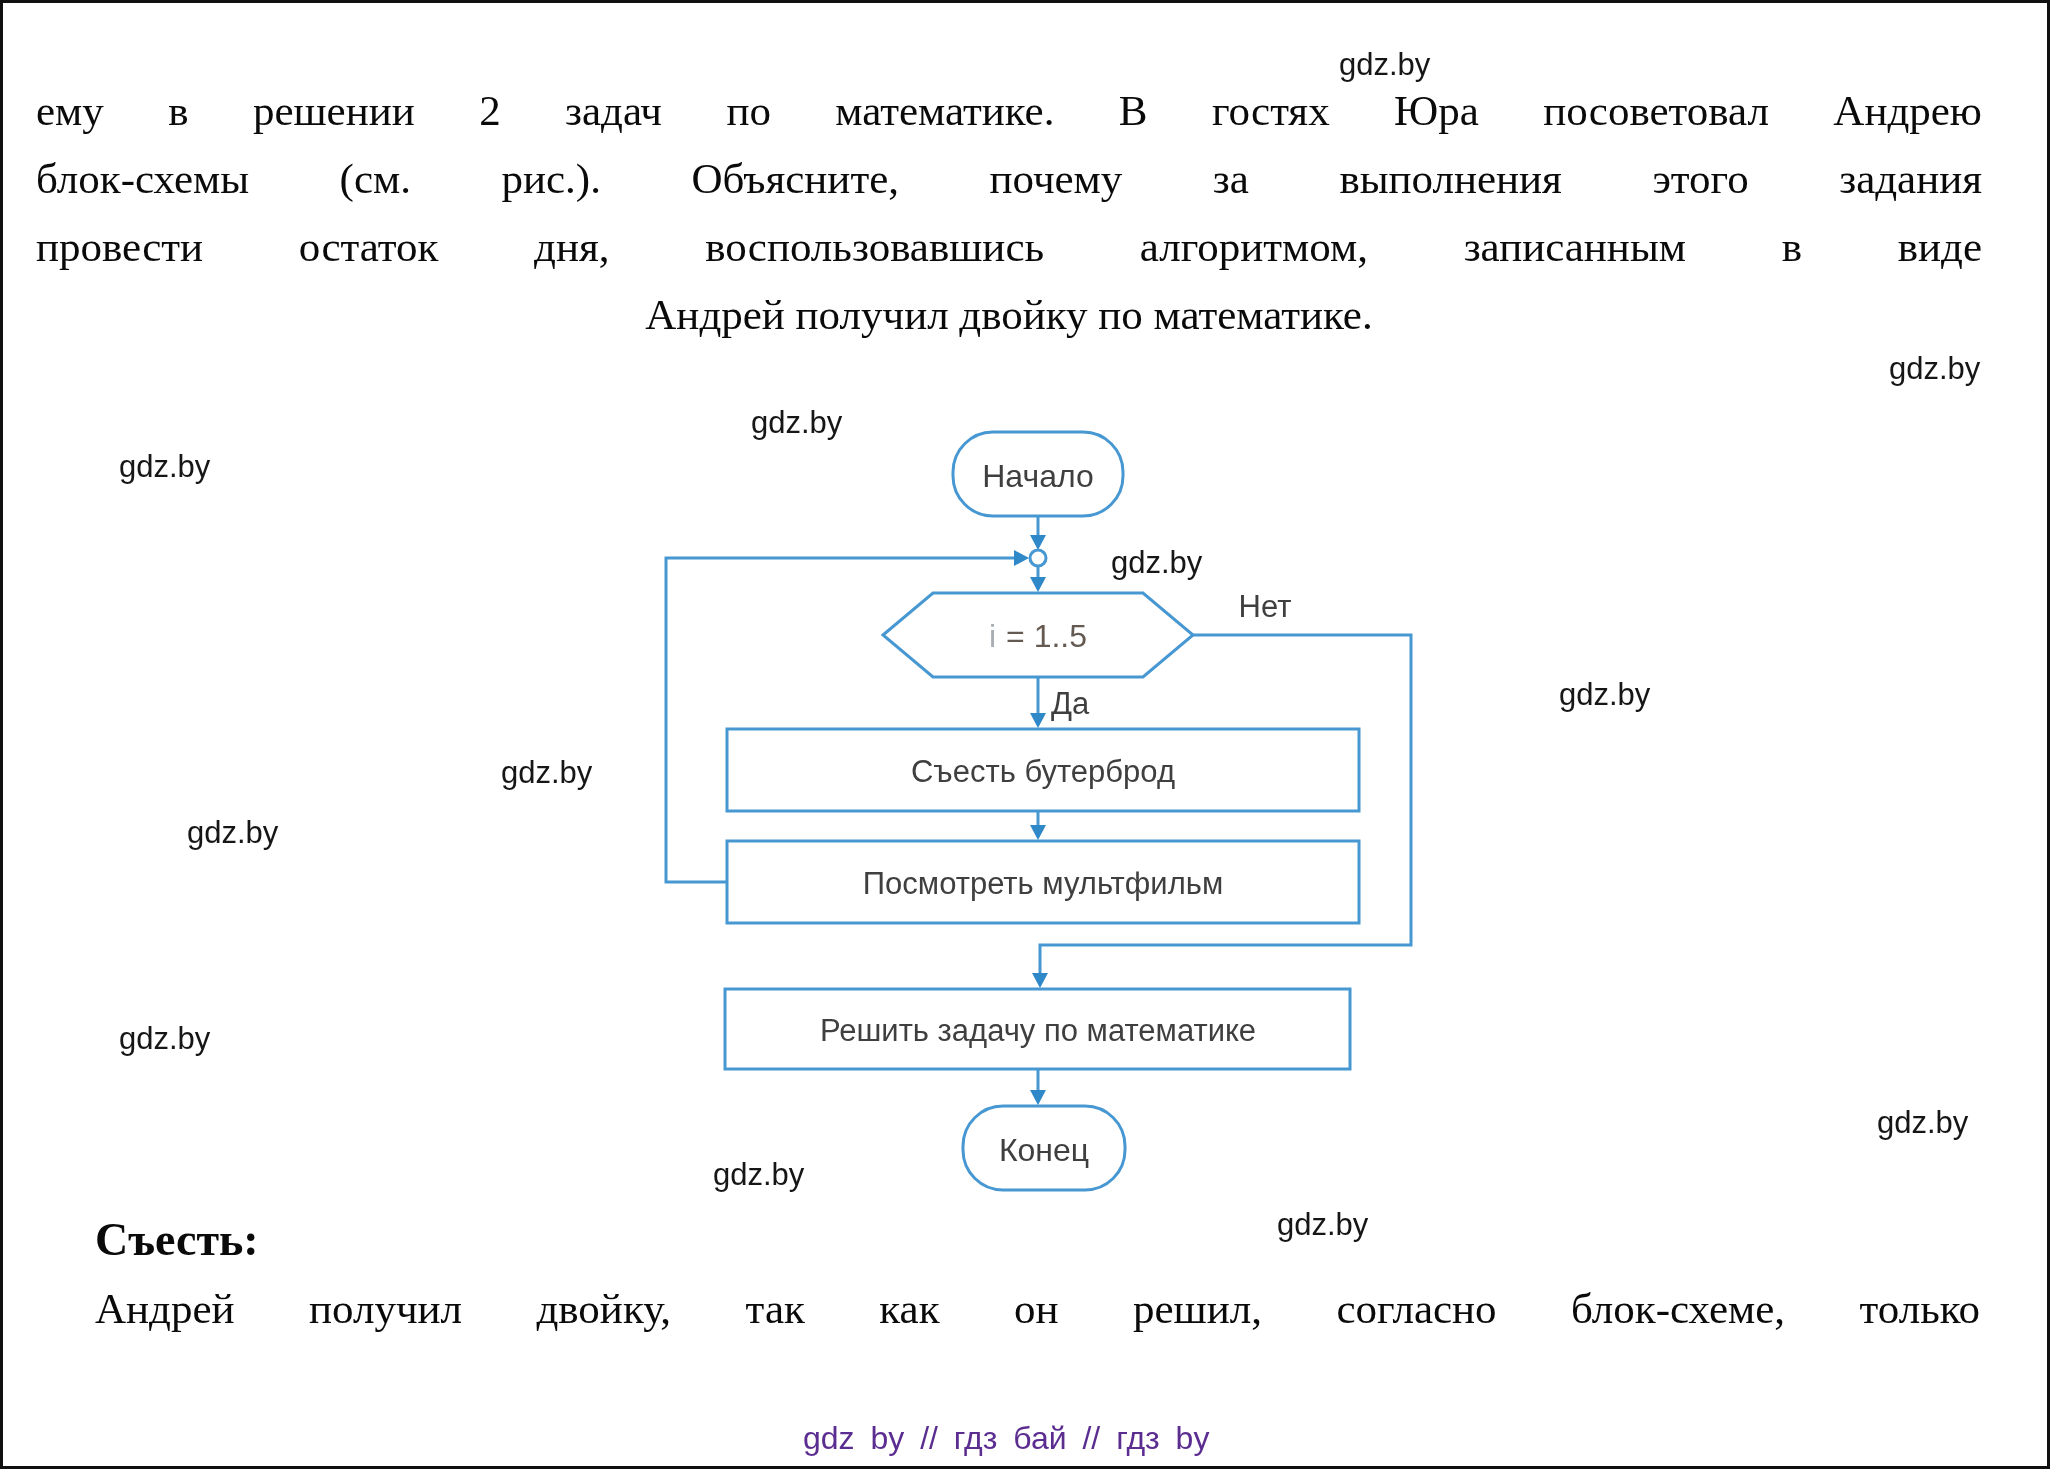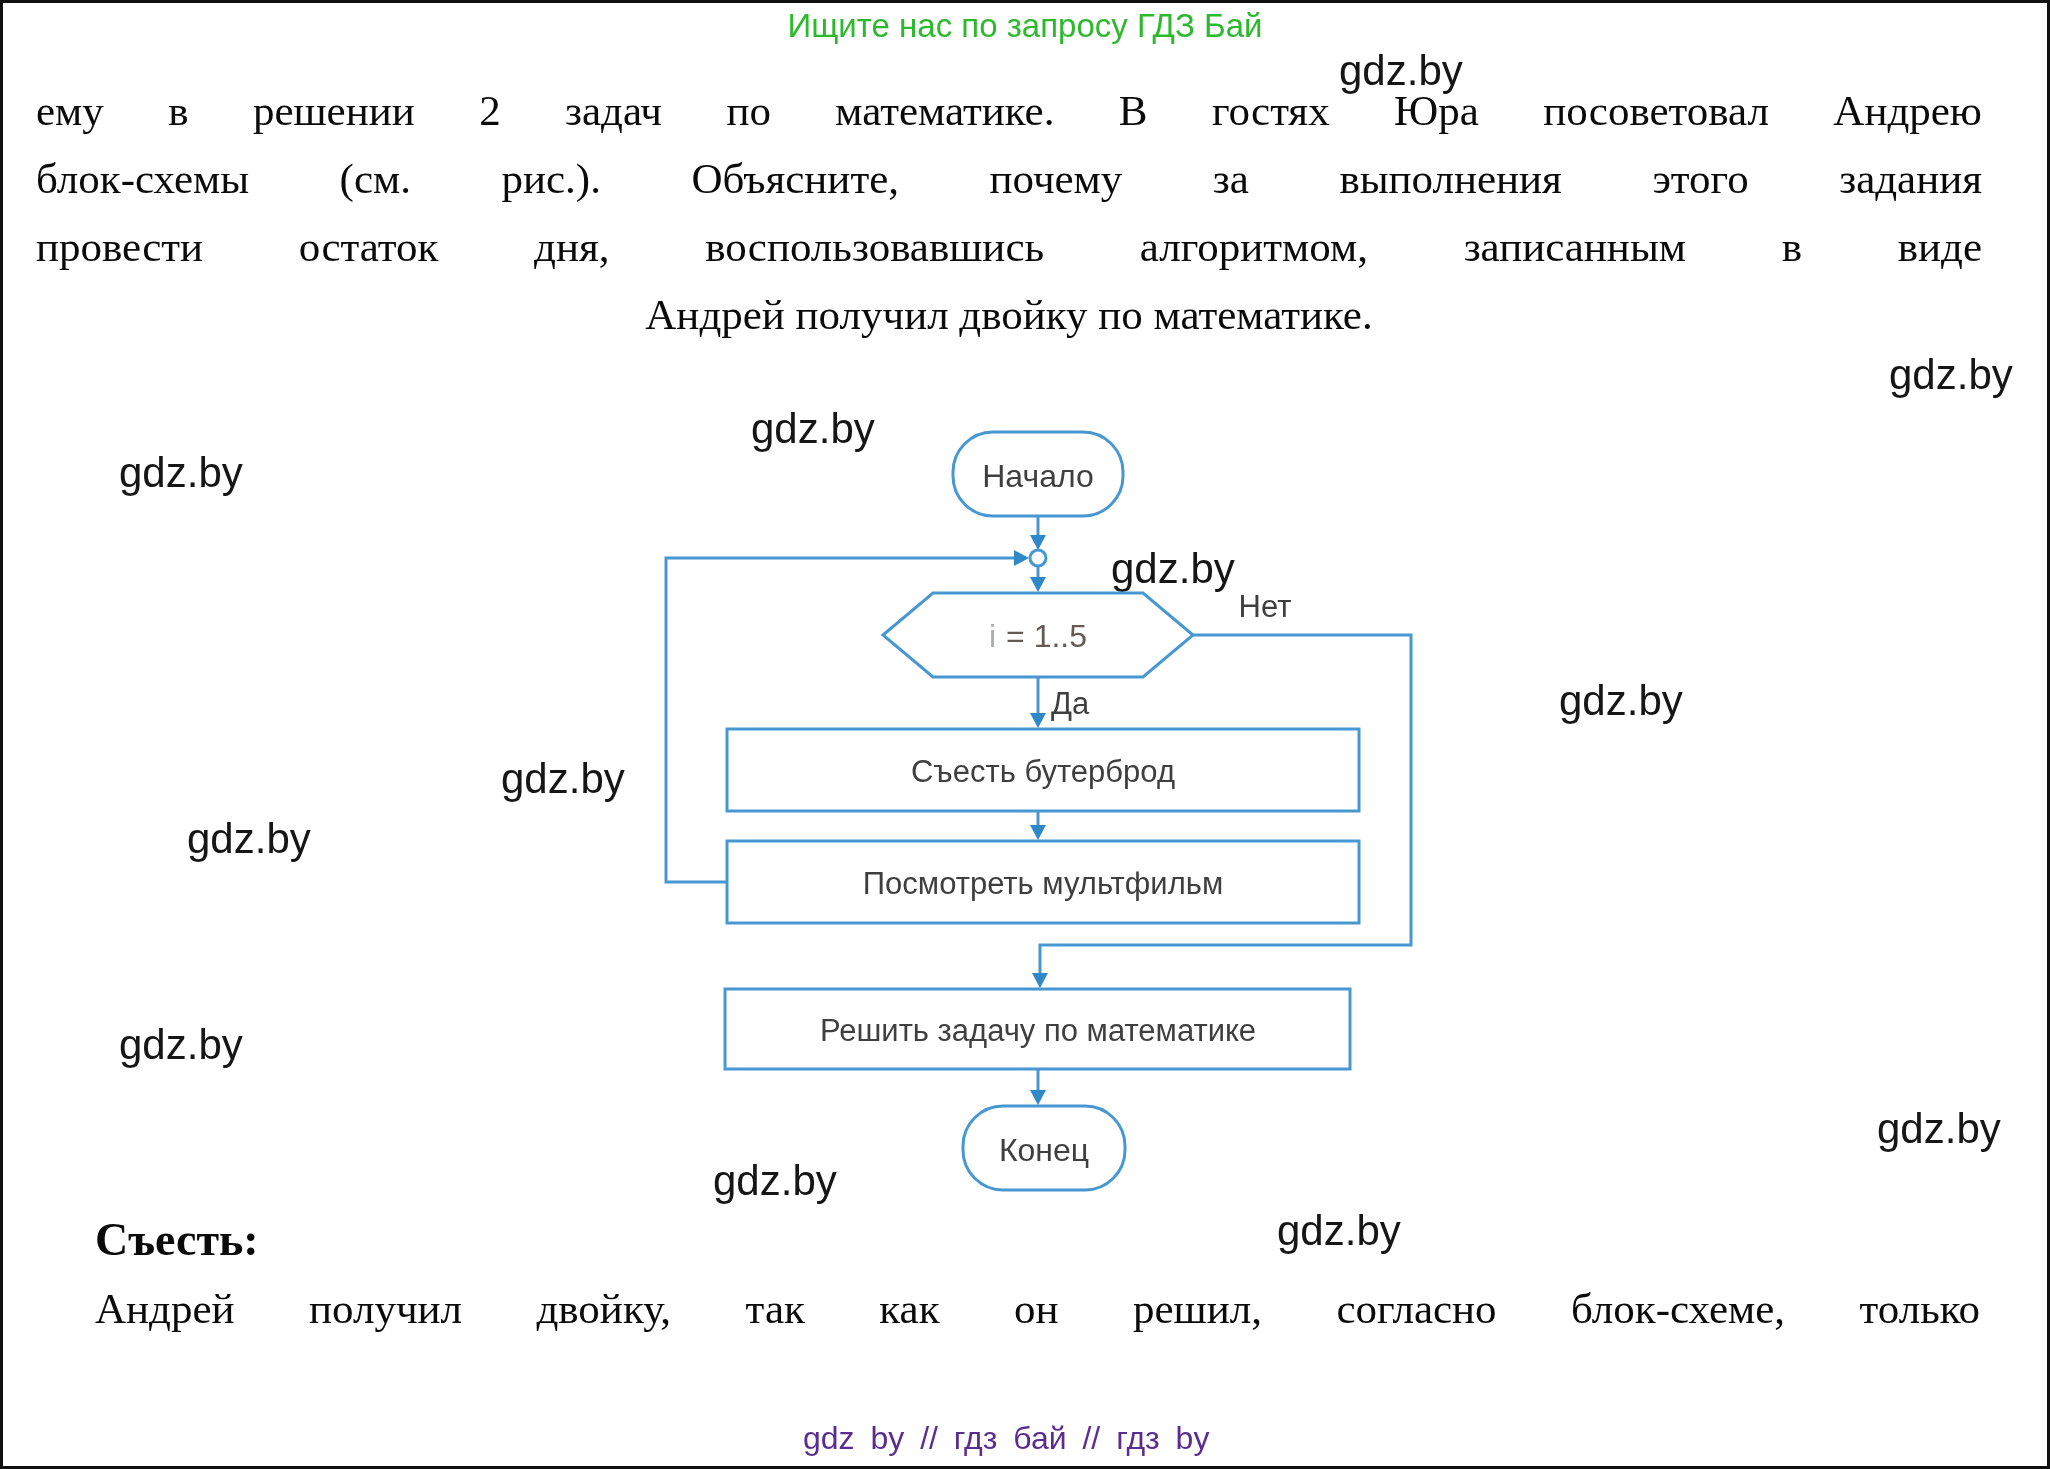--- a/index.html
+++ b/index.html
@@ -17,21 +17,21 @@
   .promo{
     position:absolute;left:0;right:0;top:4px;
     text-align:center;
     font-family:"Liberation Sans","DejaVu Sans",sans-serif;
     font-size:33px;color:#2db92d;
   }
   
   .wm{
     position:absolute;
     font-family:"Liberation Sans","DejaVu Sans",sans-serif;
-    font-size:42px;color:#161616;
+    font-size:31px;color:#161616;
     white-space:nowrap;
   }
   
   .problem{
     position:absolute;left:33px;top:74px;width:1946px;
     font-size:43px;line-height:68px;
   }
   .jline{height:68px;text-align:justify;text-align-last:justify;white-space:nowrap;}
   .jline.first{padding-left:62px;}
   .lline{height:68px;text-align:center;white-space:nowrap;}
@@ -64,21 +64,20 @@
   .flow .step-label{font-size:31px;}
   .flow .branch-label{font-size:31px;}
   .flow .cond-var{fill:#a7adb3;}
   .flow .cond-expr{fill:#655a52;}
 </style>
 </head>
 <body>
 
 <div class="page">
 
-  <div class="promo">Ищите нас по запросу ГДЗ Бай</div>
 
   <span class="wm" style="left:1336px;top:44px;">gdz.by</span>
   <span class="wm" style="left:1886px;top:348px;">gdz.by</span>
   <span class="wm" style="left:748px;top:402px;">gdz.by</span>
   <span class="wm" style="left:116px;top:446px;">gdz.by</span>
   <span class="wm" style="left:1108px;top:542px;">gdz.by</span>
   <span class="wm" style="left:1556px;top:674px;">gdz.by</span>
   <span class="wm" style="left:498px;top:752px;">gdz.by</span>
   <span class="wm" style="left:184px;top:812px;">gdz.by</span>
   <span class="wm" style="left:116px;top:1018px;">gdz.by</span>

